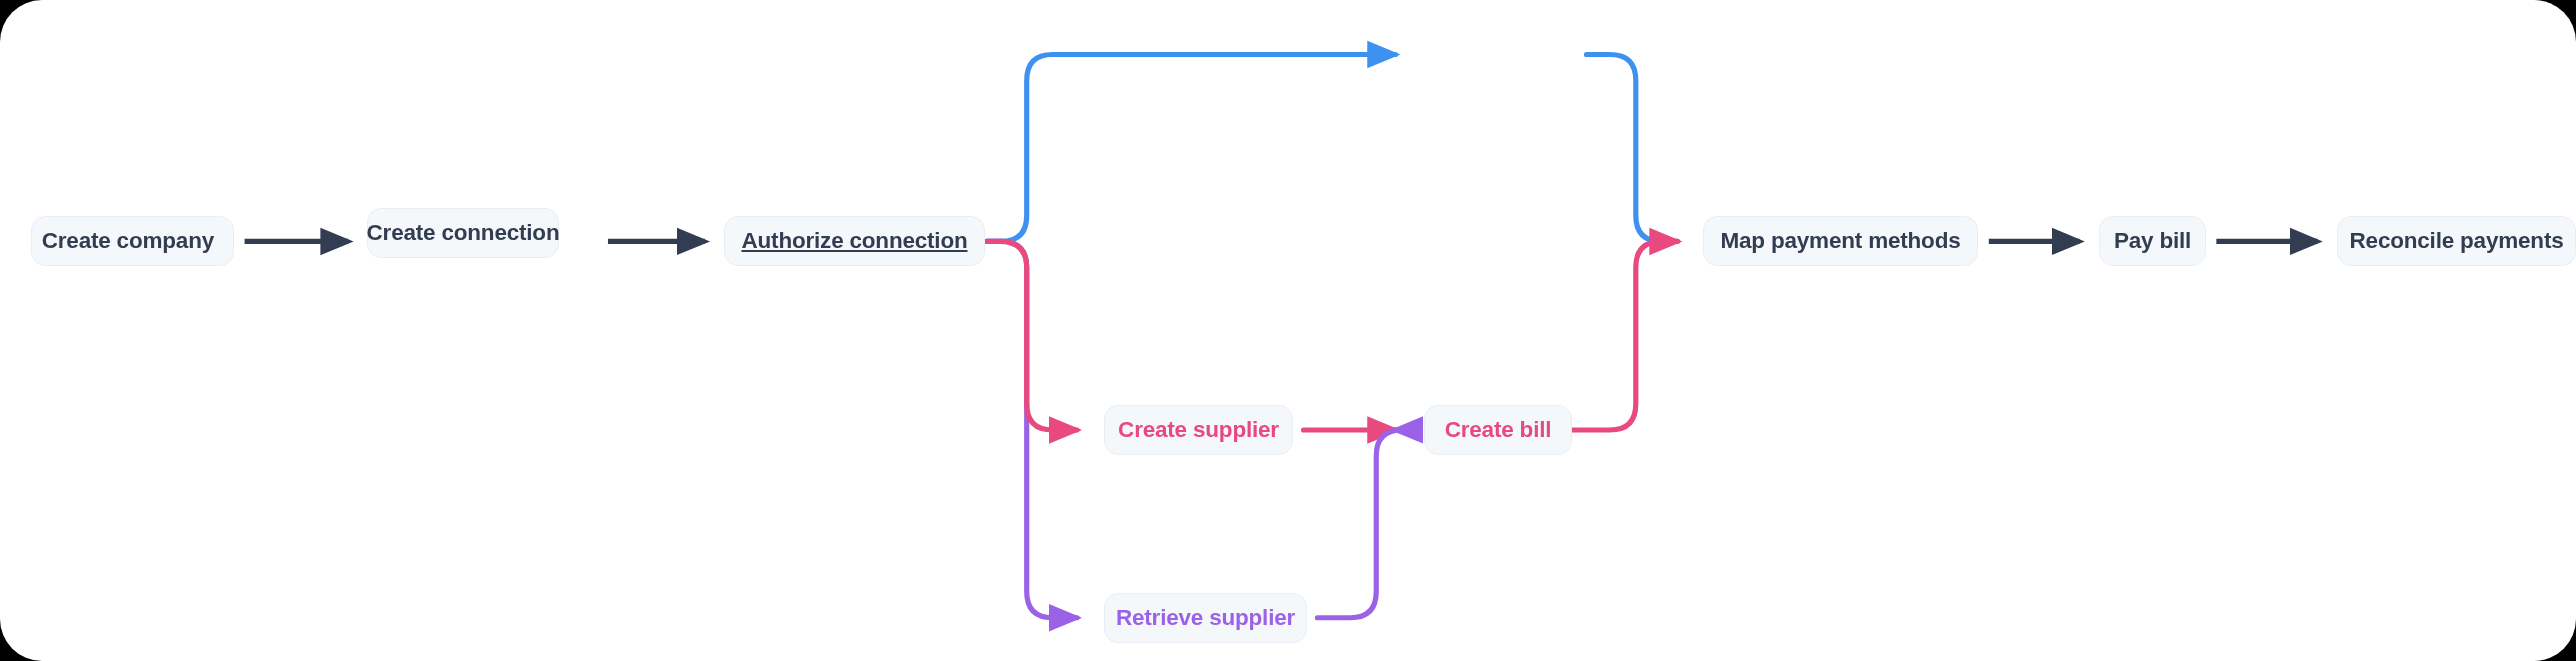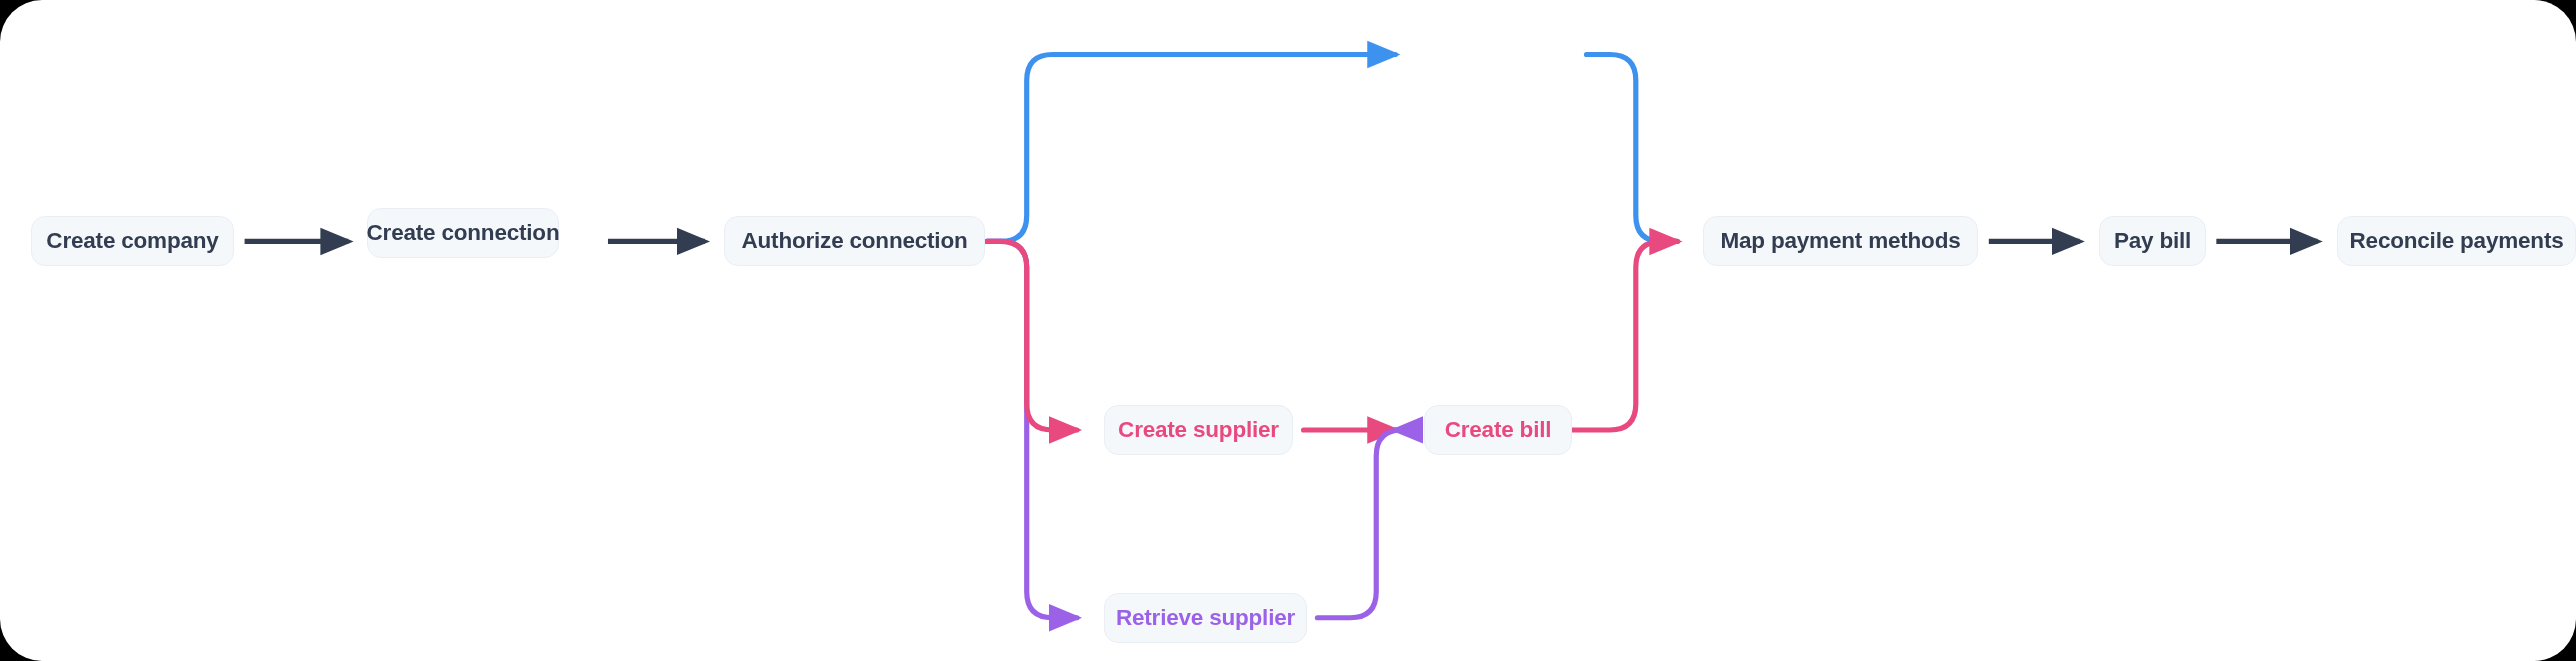--- a/index.html
+++ b/index.html
@@ -81,29 +81,29 @@
 
     <path d="M 1833 63 L 1860 63 Q 1890 63 1890 93 L 1890 249 Q 1890 279 1920 279 L 1938 279" fill="none" stroke="#3d92f0" stroke-width="6" stroke-linecap="round"></path>
 
     <path d="M 1813 497 L 1860 497 Q 1890 497 1890 467 L 1890 309 Q 1890 279 1920 279 L 1938 279" fill="none" stroke="#e8497f" stroke-width="6" stroke-linecap="round" marker-end="url(#ah-pink)"></path>
 
     <path d="M 2298 279 L 2403 279" fill="none" stroke="#333d51" stroke-width="6" marker-end="url(#ah-default)"></path>
 
     <path d="M 2561 279 L 2678 279" fill="none" stroke="#333d51" stroke-width="6" marker-end="url(#ah-default)"></path>
   </svg>
 
-  <div class="node" style="left:31px;  top:216px; width:203px;">
+  <div class="node" style="left:31px;  top:216px; width:203px;justify-content:flex-end;">
     <span>Create company</span>
   </div>
 
   <div class="node" style="left:367px; top:208px; width:192px;">
     <span>Create connection</span>
   </div>
 
-  <div class="node" style="left:724px; top:216px; width:261px;">
+  <div class="node" style="left:724px; top:216px; width:261px;text-decoration:underline;">
     <span>Authorize connection</span>
   </div>
 
 
   <div class="node pink" style="left:1104px; top:405px; width:189px;align-items:center;">
     <span>Create supplier</span>
   </div>
 
   <div class="node pink" style="left:1424px; top:405px; width:148px;">
     <span>Create bill</span>

